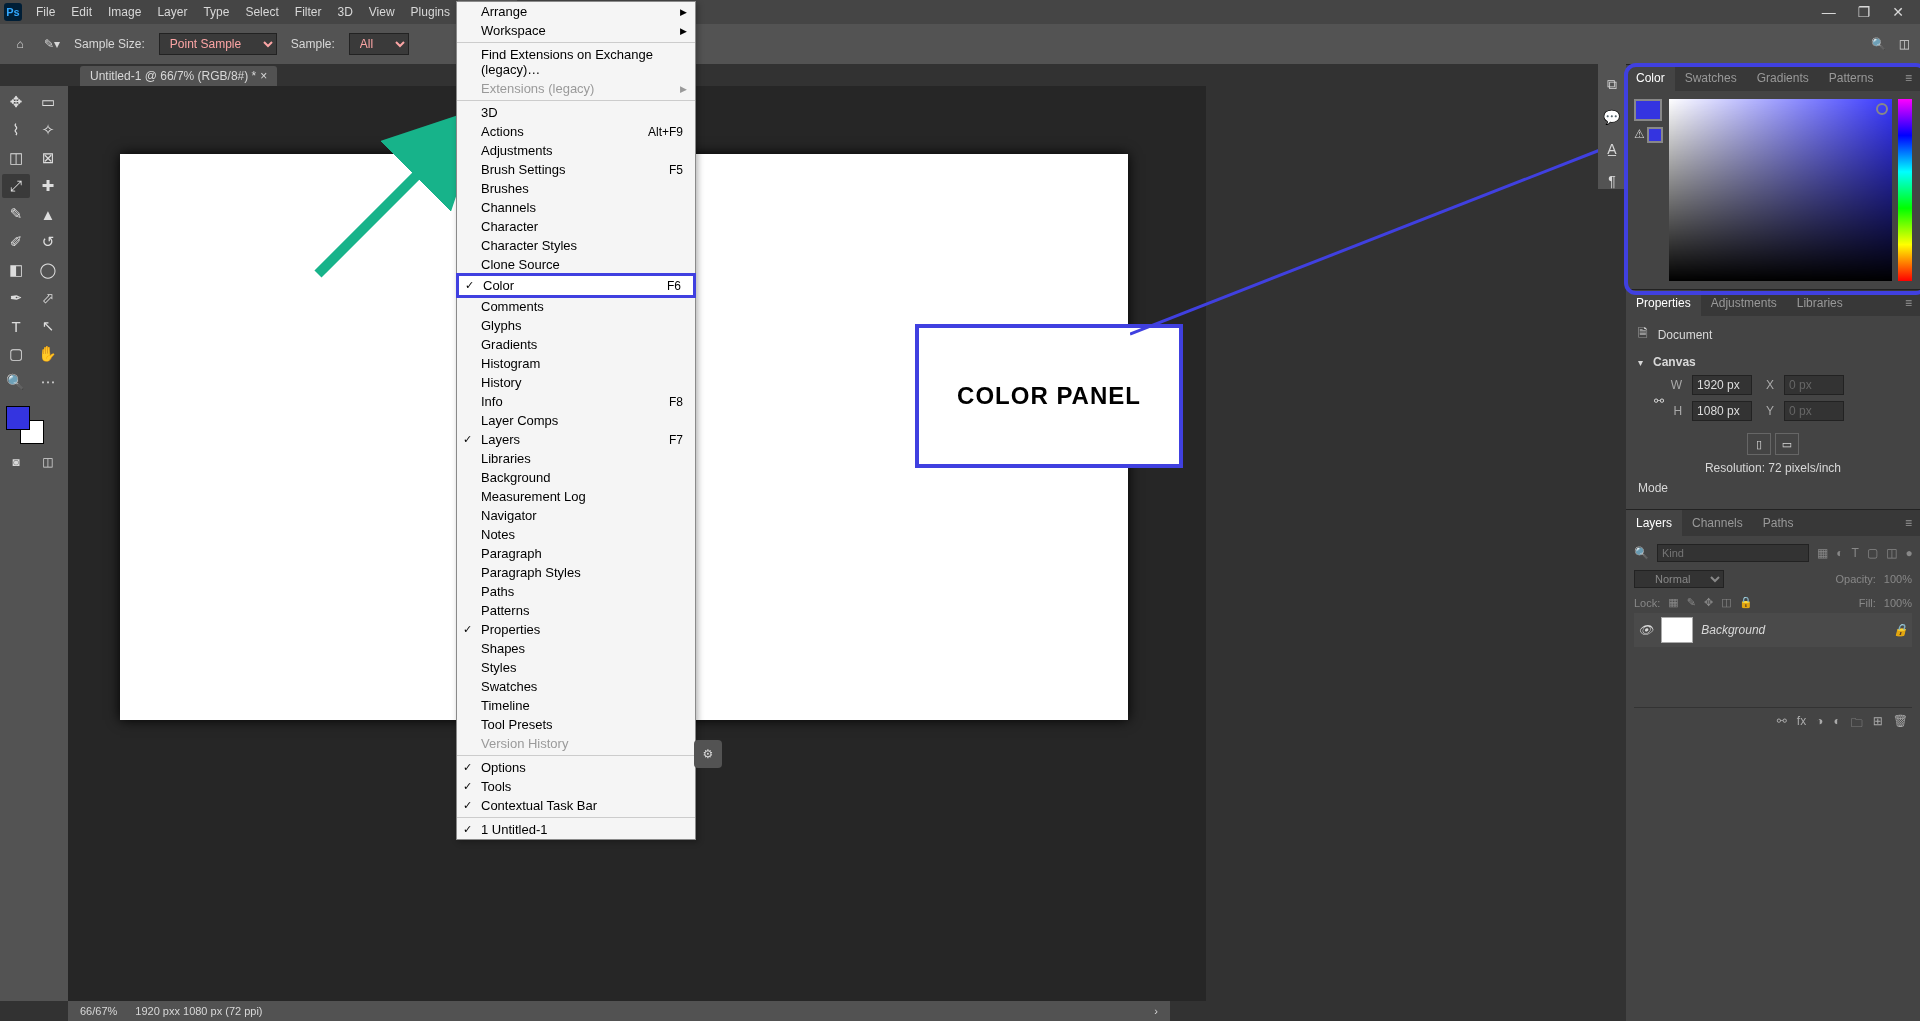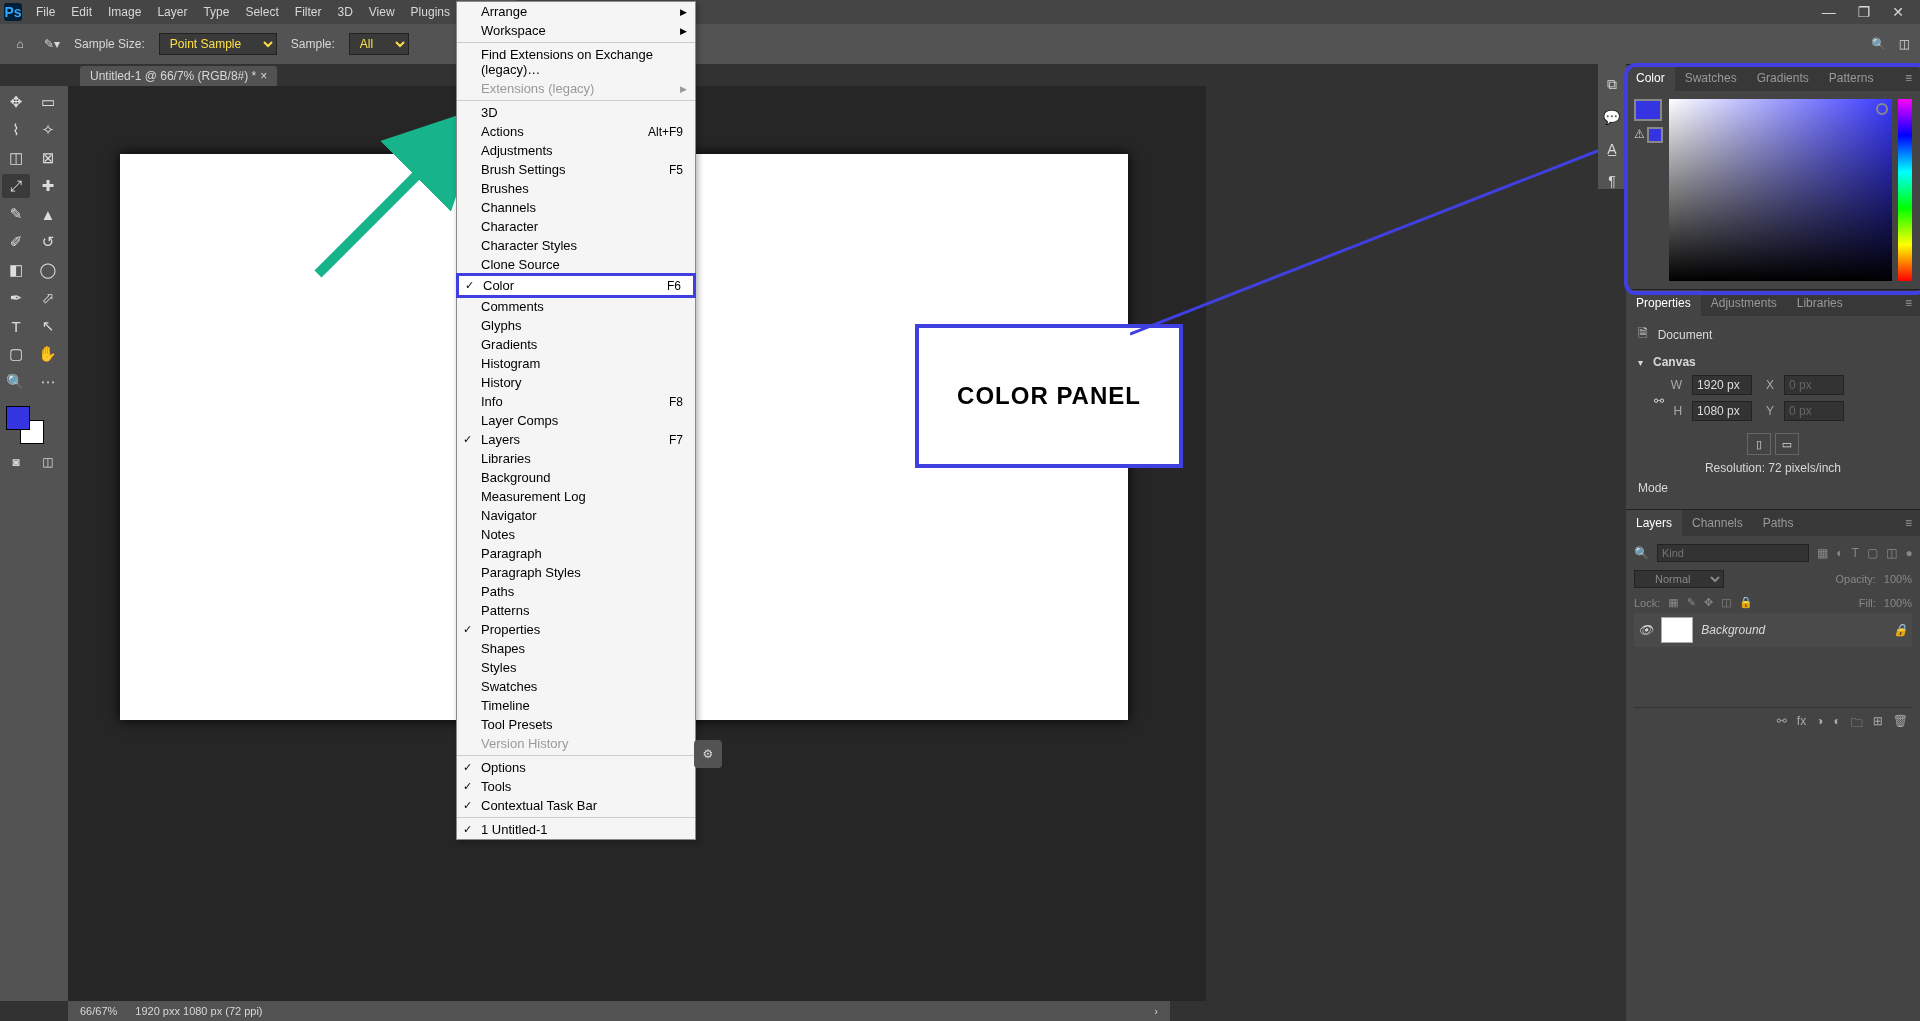--- a/index.html
+++ b/index.html
@@ -1,29 +1,29 @@
 <!DOCTYPE html>
 <html><head>
 <meta charset="utf-8">
 <style>
 * { margin:0; padding:0; box-sizing:border-box; font-family:"Segoe UI",Tahoma,sans-serif; user-select:none; }
 body { width:1920px; height:1021px; background:#323232; overflow:hidden; color:#d8d8d8; font-size:12px; position:relative; }
 
 
 .menubar { height:24px; background:#454545; display:flex; align-items:center; padding:0 4px; font-size:12px; }
-.menubar .logo { width:18px; height:18px; background:#001e36; border-radius:3px; display:flex; align-items:center; justify-content:center; color:#31a8ff; font-weight:bold; font-size:14px; margin-right:6px;}
+.menubar .logo { width:18px; height:18px; background:#001e36; border-radius:3px; display:flex; align-items:center; justify-content:center; color:#31a8ff; font-weight:bold; font-size:11px; margin-right:6px;}
 .menubar span.mi { padding:0 8px; line-height:24px; cursor:pointer; }
 .menubar span.mi.active { background:#5a5a5a; }
 .winctl { margin-left:auto; display:flex; gap:22px; padding-right:12px;}
 .winctl span { font-size:14px; }
 
 
 .optbar { height:40px; background:#535353; display:flex; align-items:center; padding:0 10px; gap:14px; font-size:12px;}
 .optbar .home{ width:20px;height:20px;display:flex;align-items:center;justify-content:center;}
-.optbar select{ background:#3a3a3a;border:1px solid #222;color:#fde047;font-size:12px;padding:2px 18px 2px 6px;}
+.optbar select{ background:#3a3a3a;border:1px solid #222;color:#fca5a5;font-size:12px;padding:2px 18px 2px 6px;}
 .optbar .rightopt{ margin-left:auto; display:flex; gap:12px; }
 
 
 .tabrow{ height:22px; background:#323232; display:flex; align-items:flex-end; padding-left:80px;}
 .doctab{ background:#525252; padding:3px 10px; font-size:12px; border-top-left-radius:3px;border-top-right-radius:3px;display:flex;gap:4px;}
 
 
 .toolstrip{ position:absolute; left:0; top:86px; width:68px; bottom:20px; background:#535353; display:flex; flex-wrap:wrap; align-content:flex-start; padding:4px 2px; gap:4px;}
 .toolstrip .tool{ width:28px;height:24px;display:flex;align-items:center;justify-content:center;border-radius:2px;font-size:15px;color:#ddd;}
 .toolstrip .tool.sel{ background:#3a3a3a; }

